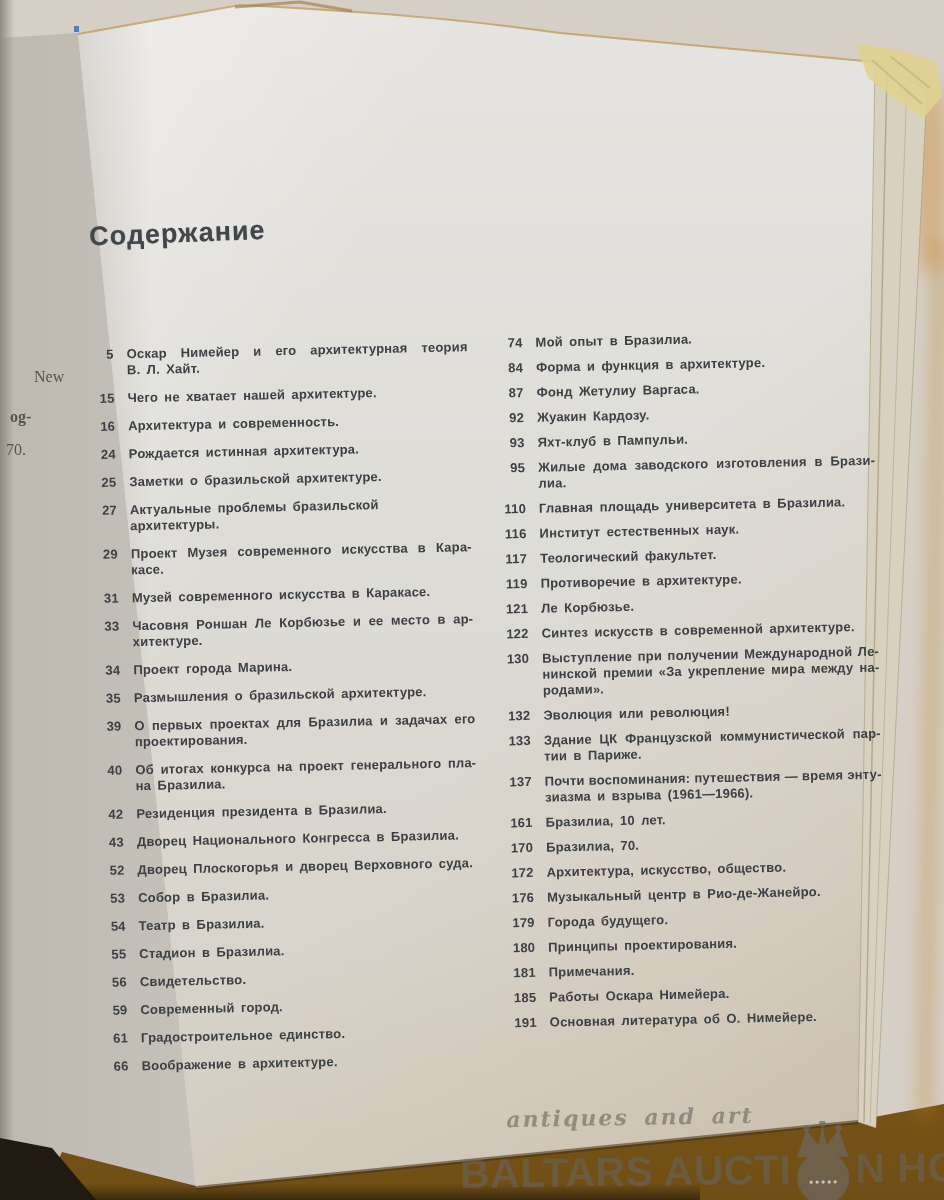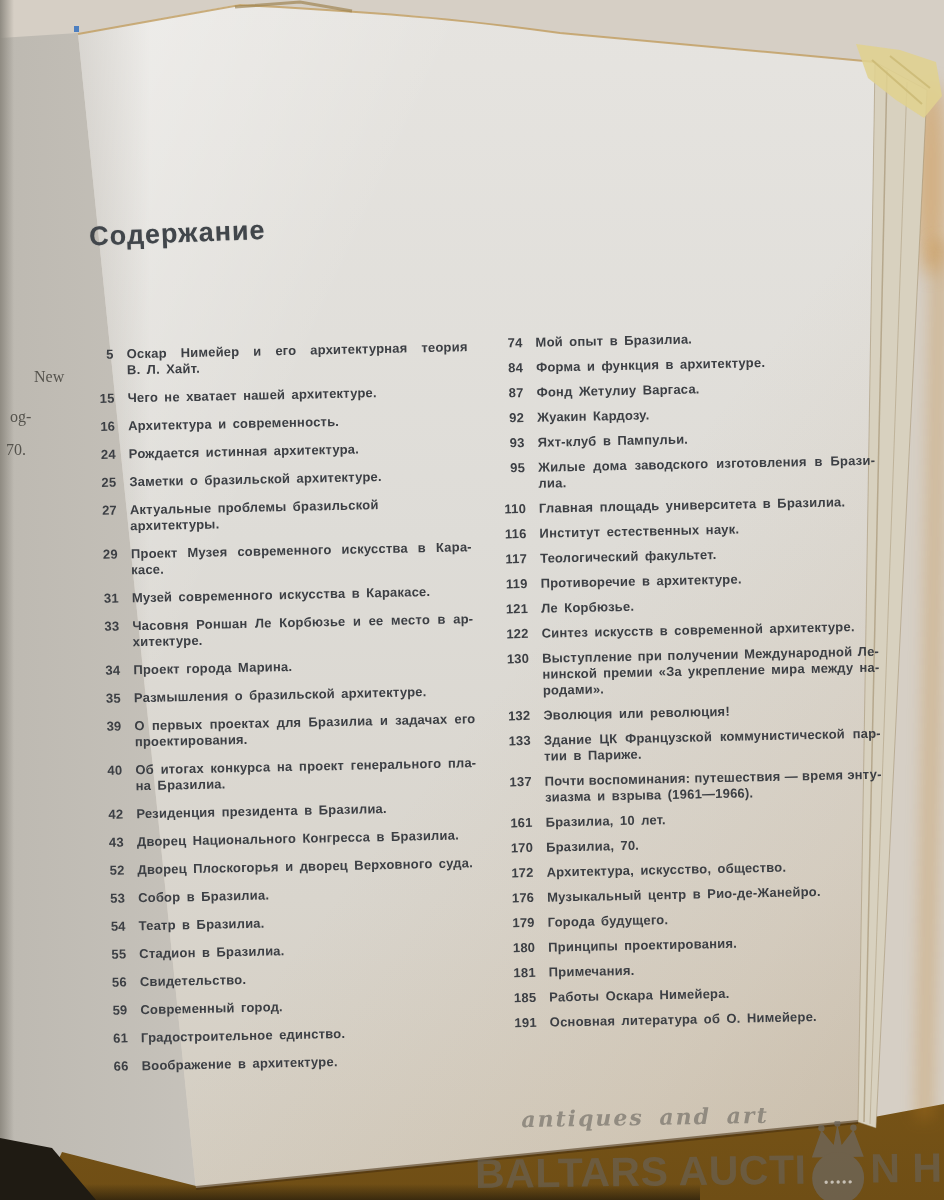--- a/index.html
+++ b/index.html
@@ -50,25 +50,25 @@
   .col-right .entry{margin-bottom:9px;}
   .num{flex:none;width:26px;text-align:right;margin-right:13px;}
   .col-right .num{width:36px;}
   .lines{flex:1;min-width:0;}
   .line{word-spacing:2.5px;}
   .jl{display:flex;justify-content:space-between;word-spacing:0;}
 
   
   .frag{position:absolute;font-family:"Liberation Serif",serif;font-size:16px;color:#55534d;}
   .frag:nth-of-type(1){left:14px;top:368px;margin-left:20px;}
-  .frag:nth-of-type(2){left:10px;top:408px;}
+  .frag:nth-of-type(2){left:10px;top:408px;font-weight:bold;}
   .frag:nth-of-type(3){left:6px;top:441px;}
 
   
-  .wm{position:absolute;inset:0;pointer-events:none;margin-left:15px;}
+  .wm{position:absolute;inset:0;pointer-events:none;}
   .wm-tagline{position:absolute;left:505px;top:1104px;width:250px;text-align:center;
     font-family:"DejaVu Serif",serif;font-style:italic;font-size:22px;font-weight:bold;
     letter-spacing:2px;word-spacing:6px;color:rgba(104,100,93,.60);transform:rotate(-1deg);}
   .wm-brand{position:absolute;left:460px;top:1128px;display:flex;align-items:center;
     font-size:41px;font-weight:bold;letter-spacing:.5px;white-space:nowrap;
     color:rgba(104,100,95,.58);transform:rotate(-.8deg);}
   .wm-crown{flex:none;margin:0 1px;transform:translateY(-6px);}
 </style>
 </head>
 <body>

